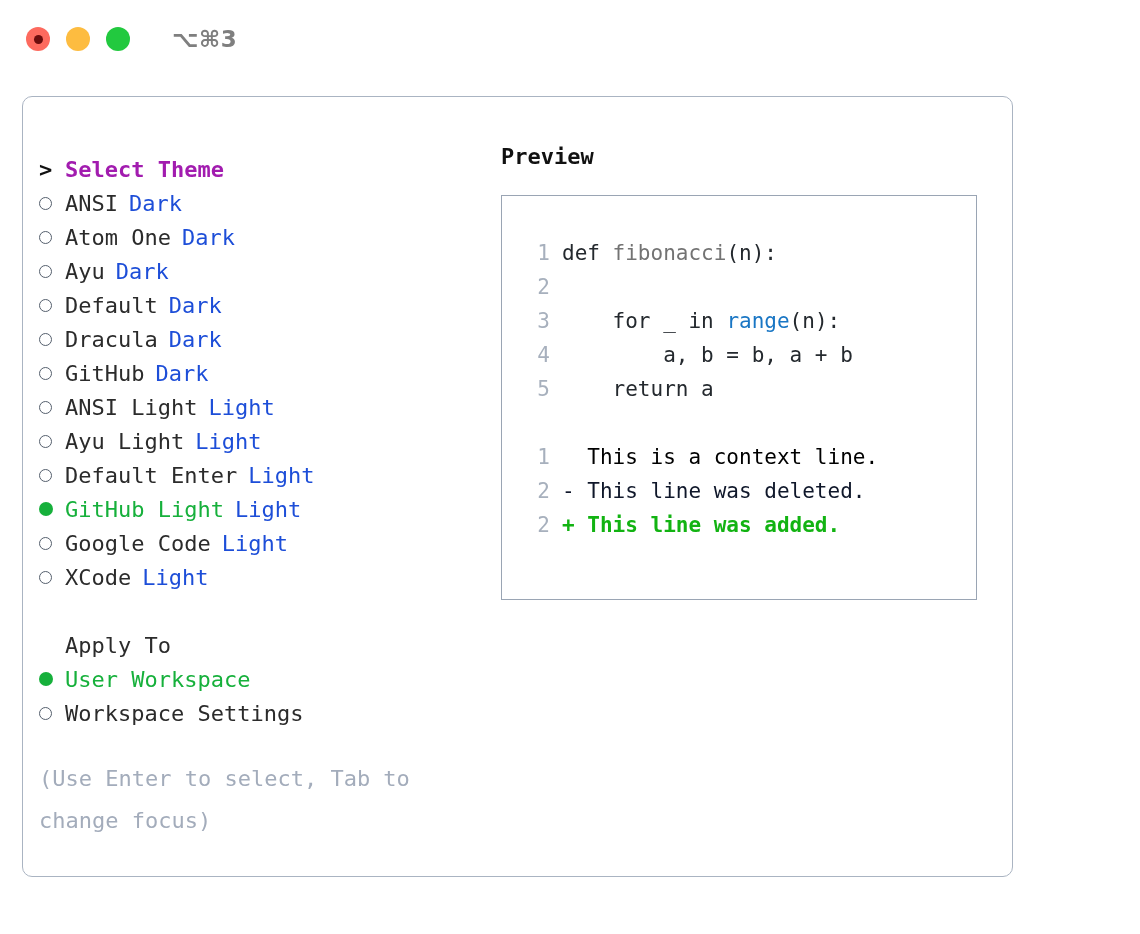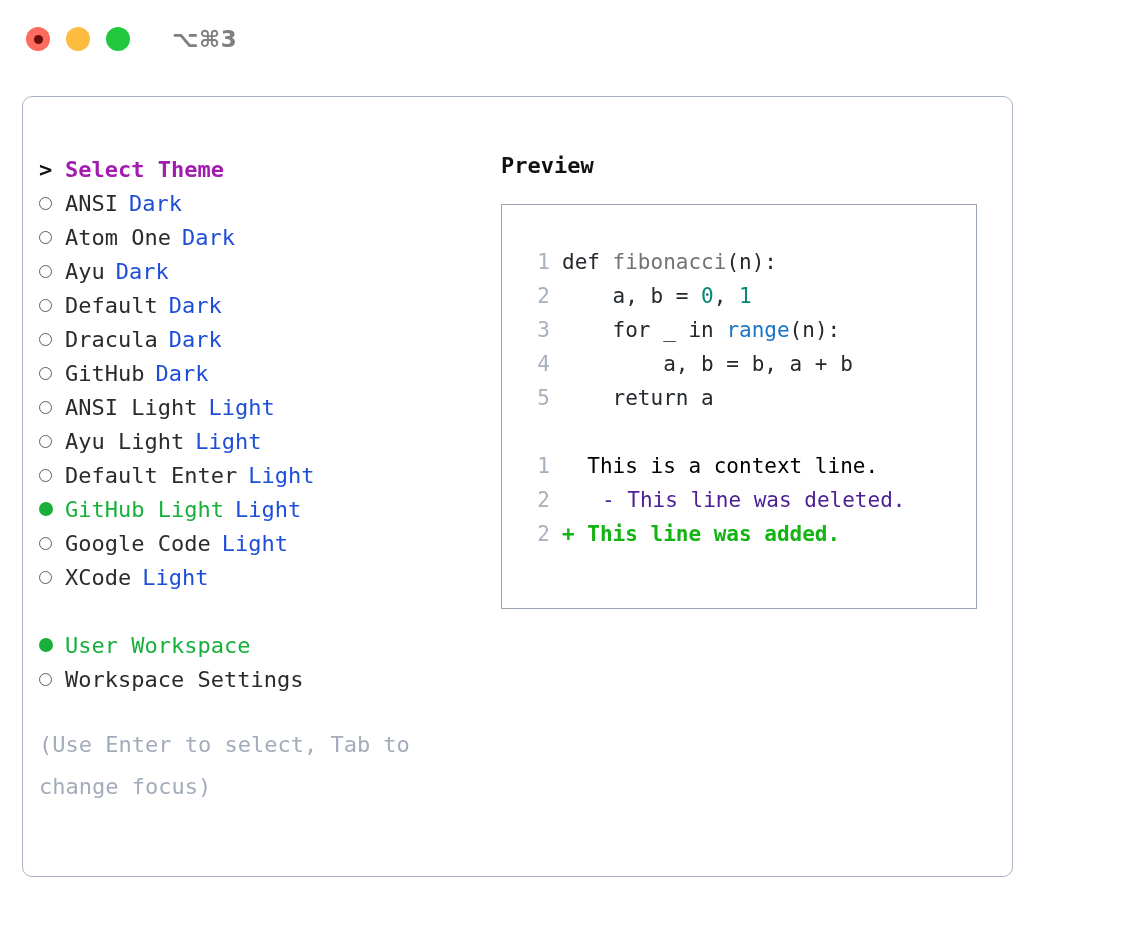--- a/index.html
+++ b/index.html
@@ -148,21 +148,21 @@
     font-size: 22px;
     line-height: 42px;
     color: #a3acbb;
     width: 412px;
   }
 
   
   .right-col {
     position: absolute;
     left: 478px;
-    top: 51px;
+    top: 42px;
     width: 500px;
   }
   .preview-title {
     font-size: 22px;
     font-weight: bold;
     color: #111111;
     height: 34px;
     display: flex;
     align-items: center;
   }
@@ -192,21 +192,21 @@
   .code-text { color: #24292e; }
   .blank-line { height: 34px; }
 
   .t-kw    { color: #24292e; }
   .t-fn    { color: #737373; }
   .t-num   { color: #098678; }
   .t-call  { color: #1976c4; }
   .t-plain { color: #24292e; }
 
   .d-ctx { color: #000000; }
-  .d-del { color: #4c1d95; margin-left: 40px; }
+  .d-del { color: #0f172a; }
   .d-add { color: #12b312; font-weight: bold; }
 </style>
 </head>
 <body>
 
 <div id="app">
 
   <div class="titlebar">
     <div class="dots">
       <div class="dot red">
@@ -286,20 +286,24 @@
             </div>
             <div class="row">
               <span class="marker bullet-empty"></span>
               <span class="label">XCode</span>
               <span class="tag">Light</span>
             </div>
           </div>
 
         <div class="spacer-row"></div>
 
+        <div class="row">
+          <span class="marker blank"></span>
+          <span class="label">Apply To</span>
+        </div>
 
         <div id="apply-list">
             <div class="row">
               <span class="marker bullet-filled"></span>
               <span class="label selected">User Workspace</span>
             </div>
             <div class="row">
               <span class="marker bullet-empty"></span>
               <span class="label">Workspace Settings</span>
             </div>
@@ -307,21 +311,21 @@
 
         <div class="hint">(Use Enter to select, Tab to change focus)</div>
       </div>
 
       <div class="right-col">
         <div class="preview-title">Preview</div>
 
         <div class="code-box">
           <div id="code-lines">
               <div class="code-line"><span class="lnum">1</span><span class="code-text"><span class="t-kw">def </span><span class="t-fn">fibonacci</span><span class="t-plain">(n):</span></span></div>
-              <div class="code-line"><span class="lnum">2</span><span class="code-text"><span class="t-plain">    a, b = </span><span class="t-num">0</span><span class="t-plain">, </span><span class="t-num">1</span></span></div>
+              <div class="code-line"><span class="lnum">2</span></div>
               <div class="code-line"><span class="lnum">3</span><span class="code-text"><span class="t-plain">    for _ in </span><span class="t-call">range</span><span class="t-plain">(n):</span></span></div>
               <div class="code-line"><span class="lnum">4</span><span class="code-text"><span class="t-plain">        a, b = b, a + b</span></span></div>
               <div class="code-line"><span class="lnum">5</span><span class="code-text"><span class="t-plain">    return a</span></span></div>
             </div>
           <div class="blank-line"></div>
           <div id="diff-lines">
               <div class="code-line"><span class="lnum">1</span><span class="d-ctx">  This is a context line.</span></div>
               <div class="code-line"><span class="lnum">2</span><span class="d-del">- This line was deleted.</span></div>
               <div class="code-line"><span class="lnum">2</span><span class="d-add">+ This line was added.</span></div>
             </div>

